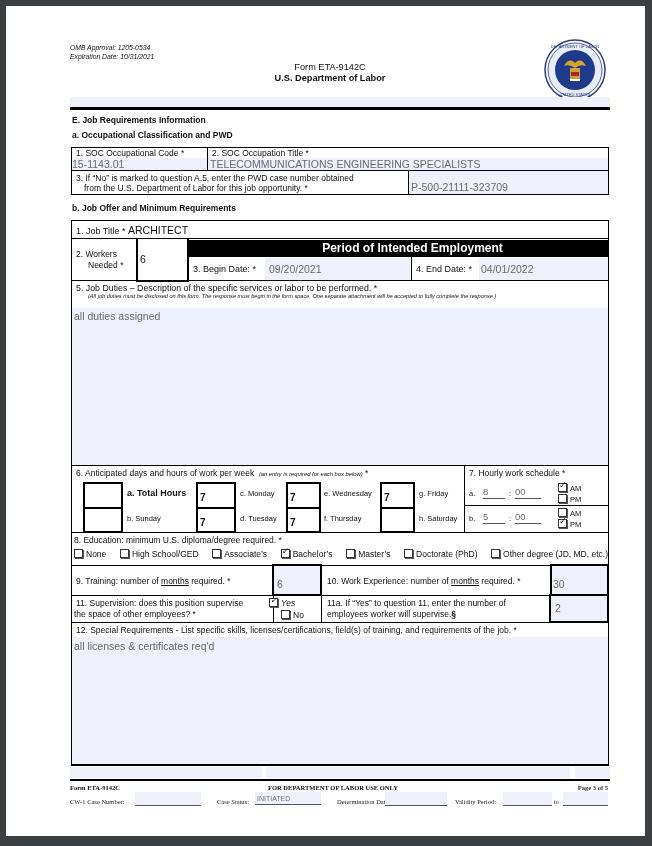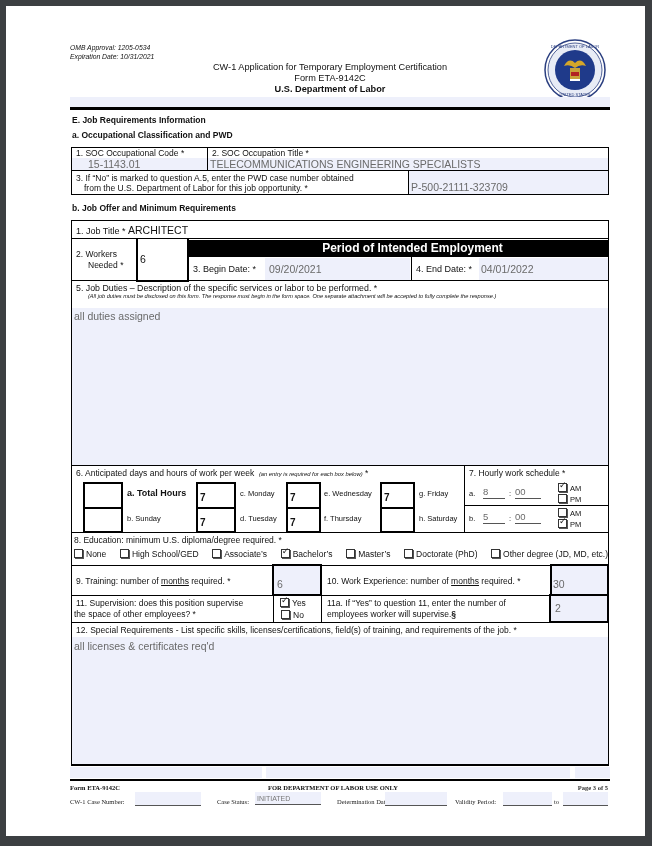--- a/index.html
+++ b/index.html
@@ -26,21 +26,20 @@
 </head>
 <body>
 
 <div class="page"></div>
 
 <div class="abs" style="left:70px;top:44px;font-size:6.8px;line-height:8.5px;font-style:italic;">
   <div>OMB Approval: 1205-0534</div>
   <div>Expiration Date: 10/31/2021</div>
 </div>
 <div class="abs" style="left:180px;top:62px;width:300px;text-align:center;font-size:9.2px;line-height:11px;">
-  <div>CW-1 Application for Temporary Employment Certification</div>
   <div>Form ETA-9142C</div>
   <div class="bold">U.S. Department of Labor</div>
 </div>
 <div class="abs" style="left:544px;top:39px;width:62px;height:62px;">
   <svg width="62" height="62" viewBox="0 0 62 62">
     <circle cx="31" cy="31" r="30" fill="#fff" stroke="#2b3f80" stroke-width="1.5"></circle>
     <circle cx="31" cy="31" r="27" fill="#e8ecf6" stroke="#2b3f80" stroke-width="0.8"></circle>
     <circle cx="31" cy="31" r="20" fill="#1f3a8a"></circle>
     <path d="M20 27 Q25 18 31 24 Q37 18 42 27 Q36 25 31 29 Q26 25 20 27Z" fill="#d4a62a"></path>
     <rect x="26" y="29" width="10" height="11" fill="#c8a23a"></rect>
@@ -55,21 +54,21 @@
 
 <div class="abs lbl bold" style="left:72px;top:115px;">E.  Job Requirements Information</div>
 <div class="abs lbl bold" style="left:72px;top:130px;">a. Occupational Classification and PWD</div>
 
 <div class="abs" style="left:71px;top:147px;width:538px;height:48px;border:1px solid #000;box-sizing:border-box;"></div>
 <div class="vl" style="left:207px;top:147px;height:23px;"></div>
 <div class="hl" style="left:71px;top:170px;width:538px;"></div>
 <div class="vl" style="left:408px;top:170px;height:25px;"></div>
 
 <div class="abs lbl" style="left:76px;top:148px;">1.  SOC Occupational Code *</div>
-<div class="abs blue val" style="left:72px;top:158px;width:135px;height:12px;padding-left:16px;box-sizing:border-box;">15-1143.01</div>
+<div class="abs blue val" style="left:72px;top:158px;width:135px;height:12px;padding-left:0;box-sizing:border-box;">15-1143.01</div>
 <div class="abs lbl" style="left:212px;top:148px;">2.  SOC Occupation Title *</div>
 <div class="abs blue val" style="left:208px;top:158px;width:400px;height:12px;padding-left:2px;box-sizing:border-box;">TELECOMMUNICATIONS ENGINEERING SPECIALISTS</div>
 
 <div class="abs lbl" style="left:76px;top:173px;">3. If “No” is marked to question A.5, enter the PWD case number obtained</div>
 <div class="abs lbl" style="left:84px;top:183px;">from the U.S. Department of Labor for this job opportunity. *</div>
 <div class="abs blue" style="left:409px;top:171px;width:199px;height:23px;"></div>
 <div class="abs val" style="left:411px;top:181px;">P-500-21111-323709</div>
 
 <div class="abs lbl bold" style="left:72px;top:203px;">b. Job Offer and Minimum Requirements</div>
 
@@ -169,21 +168,21 @@
   <span>10.  Work Experience:  number of </span><span class="u">months</span><span> required. *</span>
 </div>
 <div class="thick blue" style="left:550px;top:564px;width:59px;height:32px;"></div>
 <div class="abs val" style="left:553px;top:578px;">30</div>
 
 <div class="hl" style="left:71px;top:595px;width:538px;"></div>
 <div class="abs lbl" style="left:76px;top:598px;">11.  Supervision: does this position supervise</div>
 <div class="abs lbl" style="left:74px;top:609px;">the space of other employees? *</div>
 <div class="vl" style="left:273px;top:595px;height:27px;"></div>
 <div class="vl" style="left:321px;top:595px;height:27px;"></div>
-<div class="abs lbl" style="left:280px;top:598px;"><span class="cb checked"></span><span>Yes</span></div>
+<div class="abs lbl" style="left:269px;top:598px;font-style:italic;"><span class="cb checked"></span><span>Yes</span></div>
 <div class="abs lbl" style="left:281px;top:610px;"><span class="cb"></span><span>No</span></div>
 <div class="abs lbl" style="left:327px;top:598px;">11a.  If “Yes” to question 11, enter the number of</div>
 <div class="abs lbl" style="left:327px;top:609px;"><span>employees worker will supervise.</span><span class="bold">§</span></div>
 <div class="thick blue" style="left:549px;top:594px;width:60px;height:29px;"></div>
 <div class="abs val" style="left:555px;top:602px;">2</div>
 
 <div class="hl" style="left:71px;top:622px;width:538px;"></div>
 <div class="abs lbl" style="left:76px;top:625px;">12.  Special Requirements - List specific skills, licenses/certifications, field(s) of training, and requirements of the job. *</div>
 <div class="abs blue val" style="left:72px;top:637px;width:536px;height:127px;padding:3px 0 0 2px;box-sizing:border-box;white-space:normal;">all licenses &amp; certificates req'd</div>
 

